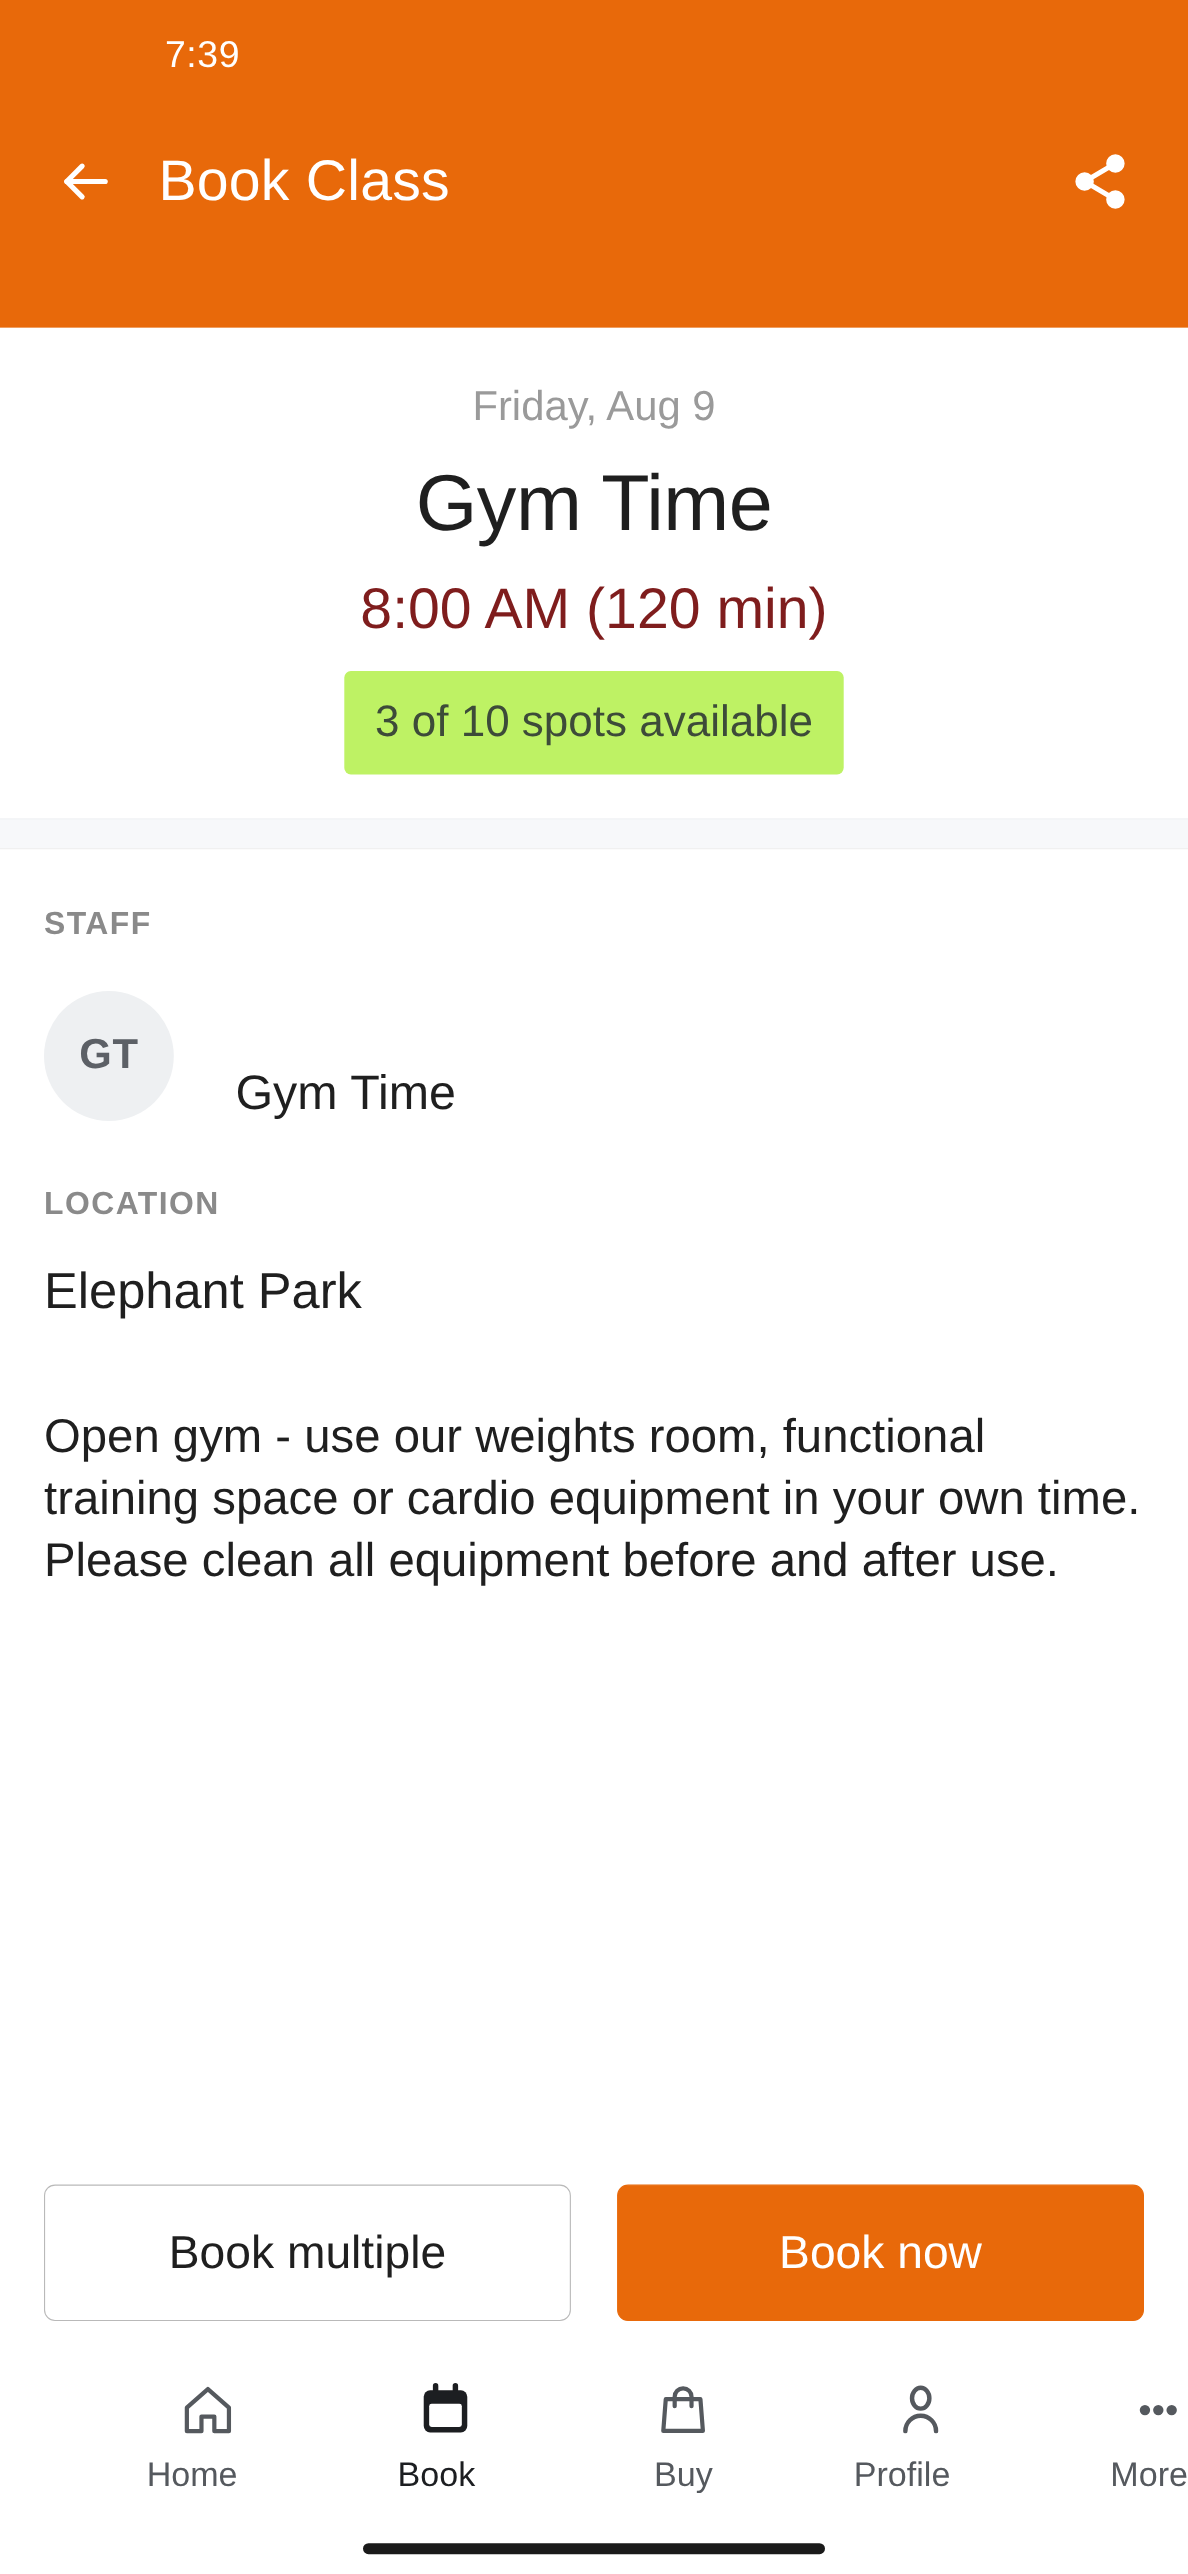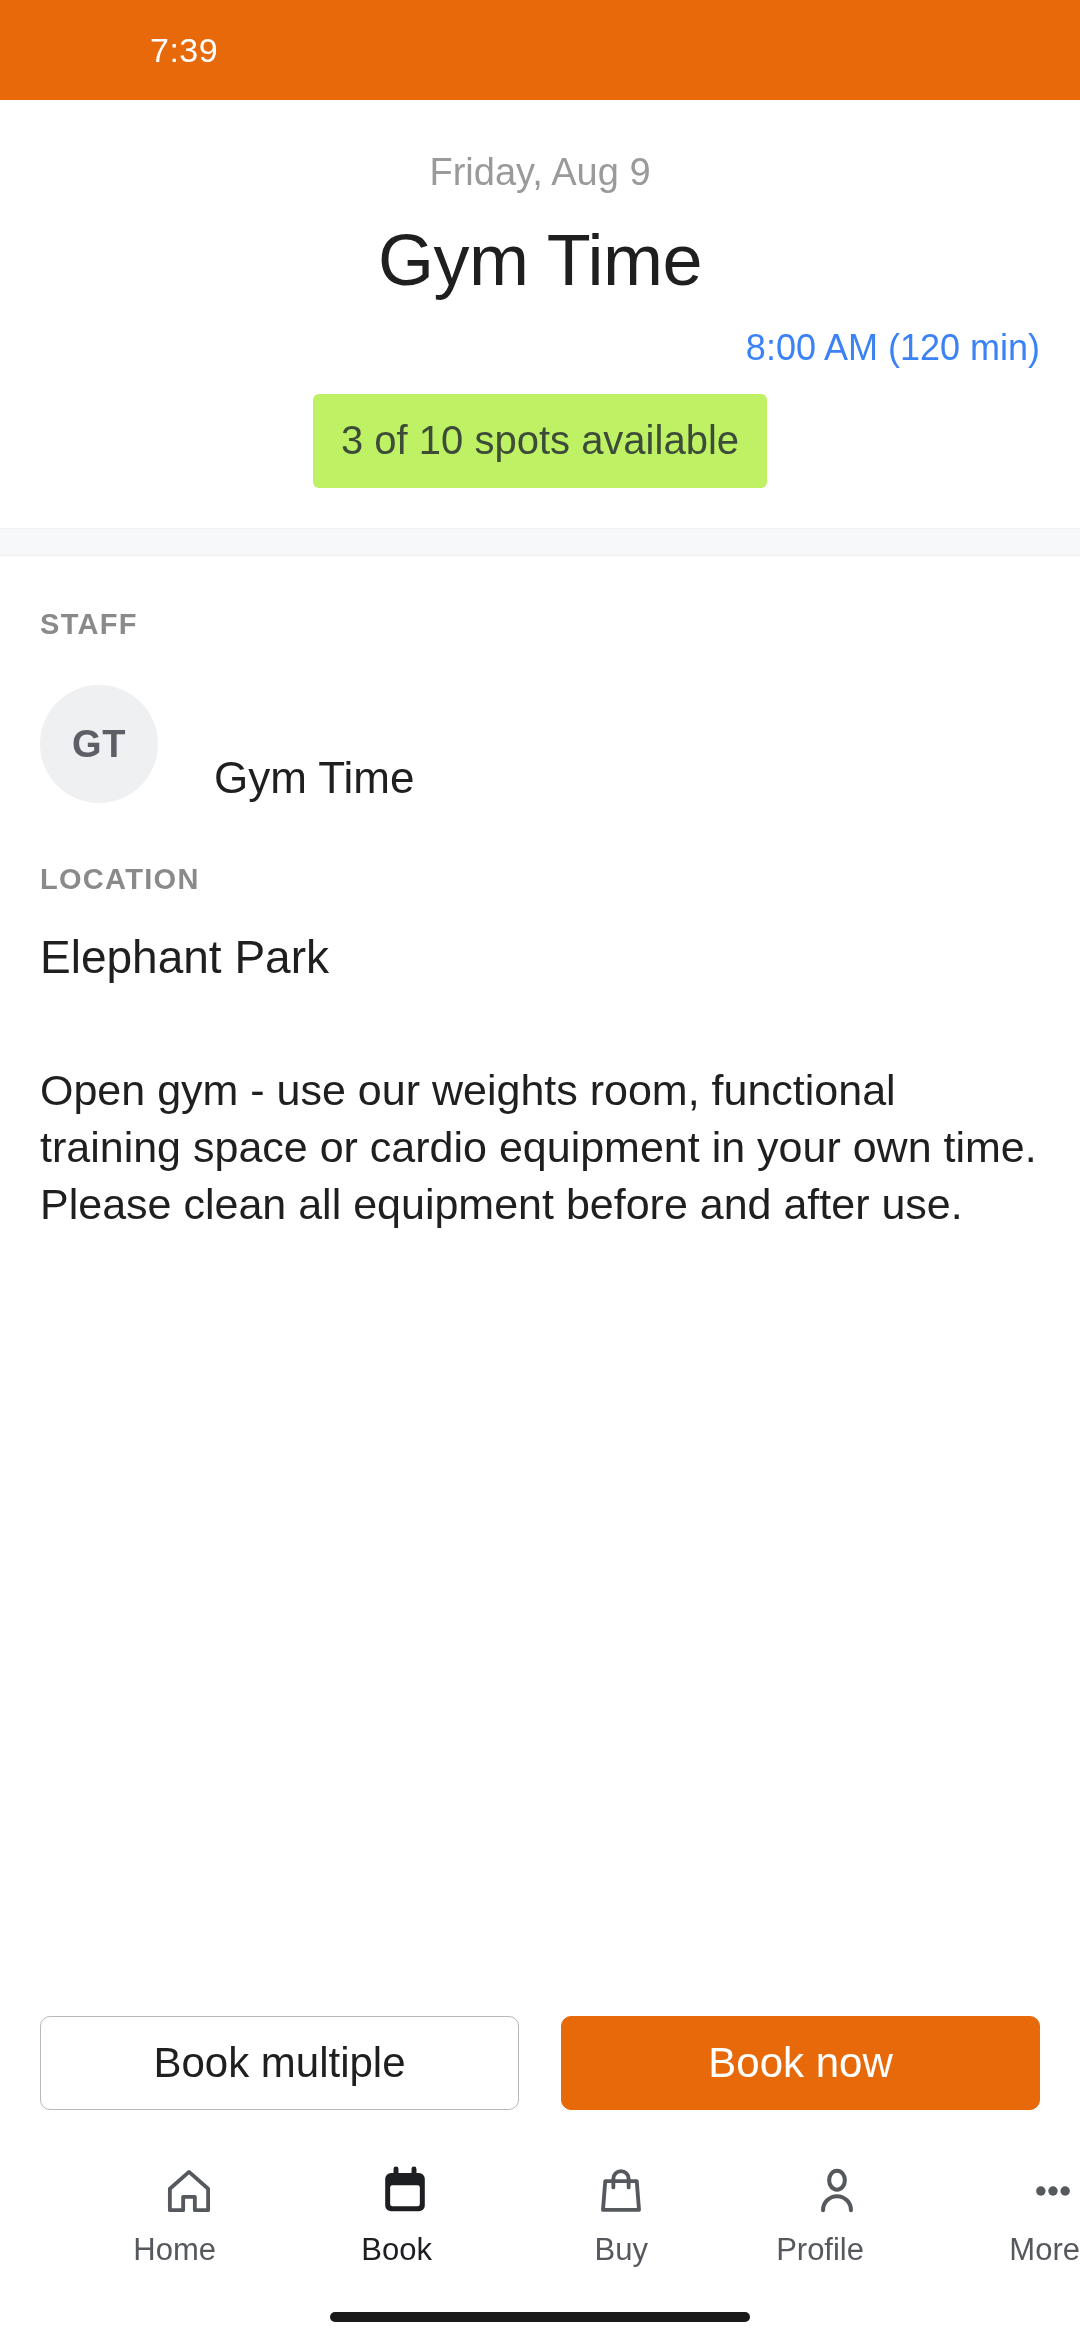--- a/index.html
+++ b/index.html
@@ -21,21 +21,21 @@
   .appbar-inner { width:100%; display:flex; align-items:center; height:130px; }
   .back-icon { width:58px; height:58px; flex:0 0 auto; display:flex; align-items:center; justify-content:center; cursor:pointer; }
   .appbar-title { color:#ffffff; font-size:52px; font-weight:400; margin-left:38px; letter-spacing:0.2px; white-space:nowrap; }
   .appbar-spacer { flex:1 1 auto; }
   .share-icon { width:64px; height:64px; flex:0 0 auto; display:flex; align-items:center; justify-content:center; cursor:pointer; margin-right:12px; }
 
   
   .summary { padding:52px 40px 40px 40px; text-align:center; background:#fff; }
   .summary-date { color:#9a9a9a; font-size:38px; line-height:1.1; }
   .summary-name { color:#1f1f1f; font-size:72px; font-weight:400; margin-top:26px; line-height:1.12; letter-spacing:-0.5px; }
-  .summary-time { color:#3b82f6; font-size:36px; margin-top:28px; line-height:1.1;text-align:right; }
+  .summary-time { color:#7f1d1d; font-size:52px; margin-top:28px; line-height:1.1; }
   .spots-badge {
     display:inline-block; margin-top:26px;
     background:#bef264; color:#3D4B39;
     font-size:40px; line-height:1;
     padding:26px 28px 28px 28px;
     border-radius:6px;
   }
 
   
   .divider-band { height:28px; background:#F7F8FA; border-top:1px solid #F0F1F3; border-bottom:1px solid #EFEFEF; flex:0 0 auto; }
@@ -57,21 +57,21 @@
   .staff-name { margin-left:56px; color:#1f1f1f; font-size:44px; }
 
   .location-block { padding-top:60px; }
   .location-value { margin-top:34px; color:#1f1f1f; font-size:46px; }
 
   .details-block { padding-top:56px; }
   .details-text { margin-top:22px; color:#1f1f1f; font-size:43px; line-height:1.32; white-space:pre-wrap; }
 
   
   .actions { display:flex; gap:42px; padding:0 40px; margin-top:auto; margin-bottom:34px; }
-  .btn { height:94px; border-radius:10px; display:flex; align-items:center; justify-content:center; font-size:42px; cursor:pointer; flex:1 1 0; }
+  .btn { height:124px; border-radius:10px; display:flex; align-items:center; justify-content:center; font-size:42px; cursor:pointer; flex:1 1 0; }
   .btn-outline { background:#ffffff; border:1.5px solid #b9b9b9; color:#1f1f1f; }
   .btn-primary { background:#E8690A; border:1.5px solid #E8690A; color:#ffffff; }
 
   
   .bottomnav { display:flex; height:150px; background:#ffffff; align-items:flex-start; padding-top:16px; flex:0 0 auto; }
   .nav-item { flex:1 1 0; display:flex; flex-direction:column; align-items:flex-end; justify-content:flex-start; cursor:pointer; gap:12px; }
   .nav-icon { height:62px; display:flex; align-items:center; justify-content:center; }
   .nav-label { font-size:31px; color:#55595E; line-height:1; }
   .nav-item.active .nav-label { color:#1C1E21; }
 
@@ -82,20 +82,41 @@
 <body>
 
 <div class="screen">
 
   <div class="topbar">
 
     <div class="statusbar">
       <span class="status-time">7:39</span>
     </div>
 
+    <div class="appbar">
+      <div class="appbar-inner">
+        <span class="back-icon">
+          <svg width="56" height="56" viewBox="0 0 24 24" fill="none" stroke="#ffffff" stroke-width="2" stroke-linecap="round" stroke-linejoin="round">
+            <line x1="20" y1="12" x2="5" y2="12"></line>
+            <polyline points="11,18 5,12 11,6"></polyline>
+          </svg>
+        </span>
+        <span class="appbar-title">Book Class</span>
+        <span class="appbar-spacer"></span>
+        <span class="share-icon">
+          <svg width="56" height="56" viewBox="0 0 24 24" fill="none" stroke="#ffffff" stroke-width="2" stroke-linecap="round" stroke-linejoin="round">
+            <circle cx="18" cy="5" r="2.6" fill="#ffffff"></circle>
+            <circle cx="6" cy="12" r="2.6" fill="#ffffff"></circle>
+            <circle cx="18" cy="19" r="2.6" fill="#ffffff"></circle>
+            <line x1="8.3" y1="10.7" x2="15.7" y2="6.3"></line>
+            <line x1="8.3" y1="13.3" x2="15.7" y2="17.7"></line>
+          </svg>
+        </span>
+      </div>
+    </div>
   </div>
 
   <div class="summary">
     <div class="summary-date">Friday, Aug 9</div>
     <div class="summary-name">Gym Time</div>
     <div class="summary-time">8:00 AM (120 min)</div>
     <div class="spots-badge">3 of 10 spots available</div>
   </div>
 
   <div class="divider-band"></div>

